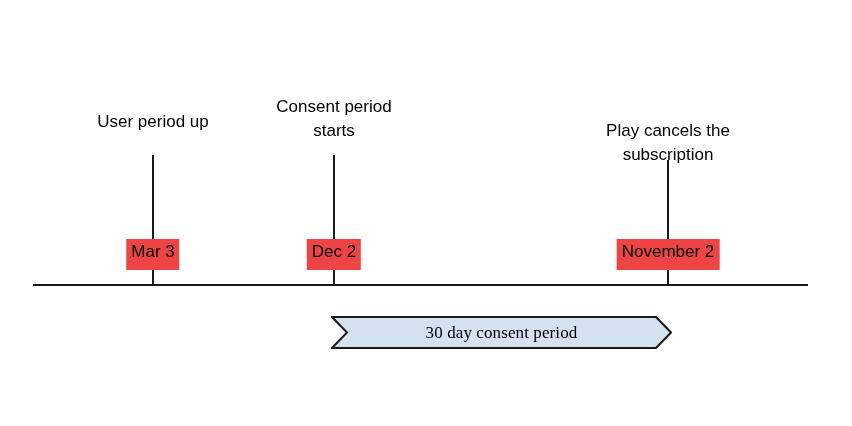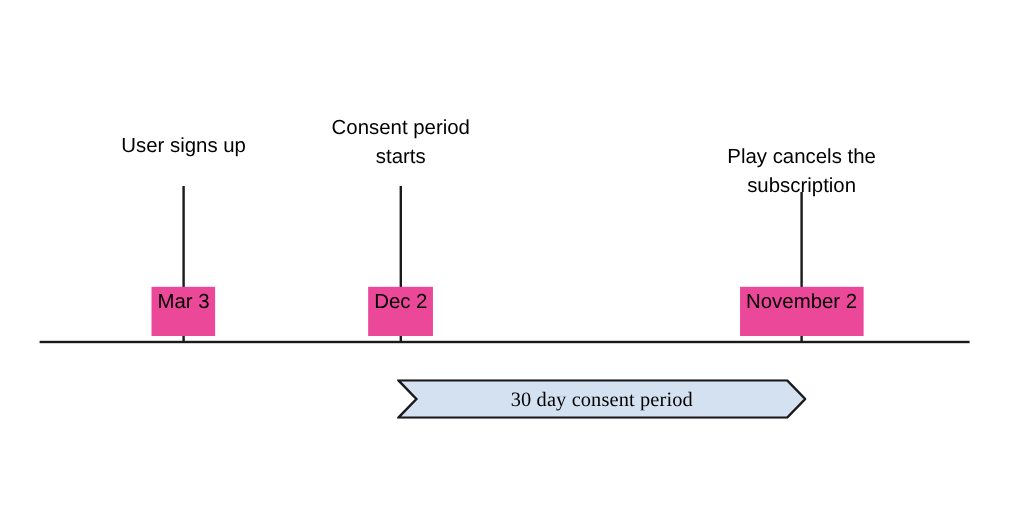--- a/index.html
+++ b/index.html
@@ -52,25 +52,25 @@
     position: absolute;
     left: 119px;
     width: 0;
     border-left: 2px solid #1a1a1a;
     pointer-events: auto;
   }
   .date-chip {
     position: absolute;
     left: 50%;
     transform: translateX(-50%);
-    background: #ec4899;
+    background: #ef4444;
     color: #000000;
     font-size: 17px;
     line-height: 24px;
-    padding: 1px 5px 16px 5px;
+    padding: 1px 5px 6px 5px;
     white-space: nowrap;
     pointer-events: auto;
   }
 
   
   #event-0 { left: 33px; }
   #event-0 .event-label { top: 110px; }
   #event-0 .tick { top: 155px; height: 130px; }
   #event-0 .date-chip { top: 239px; }
 
@@ -113,21 +113,21 @@
   }
 </style>
 </head>
 <body>
 
 <div id="canvas">
 
   <div class="axis-line"></div>
 
   <div class="event" id="event-0">
-    <div class="event-label">User signs up</div>
+    <div class="event-label">User period up</div>
     <div class="tick"></div>
     <div class="date-chip">Mar 3</div>
   </div>
 
   <div class="event" id="event-1">
     <div class="event-label">Consent period
 starts</div>
     <div class="tick"></div>
     <div class="date-chip">Dec 2</div>
   </div>

